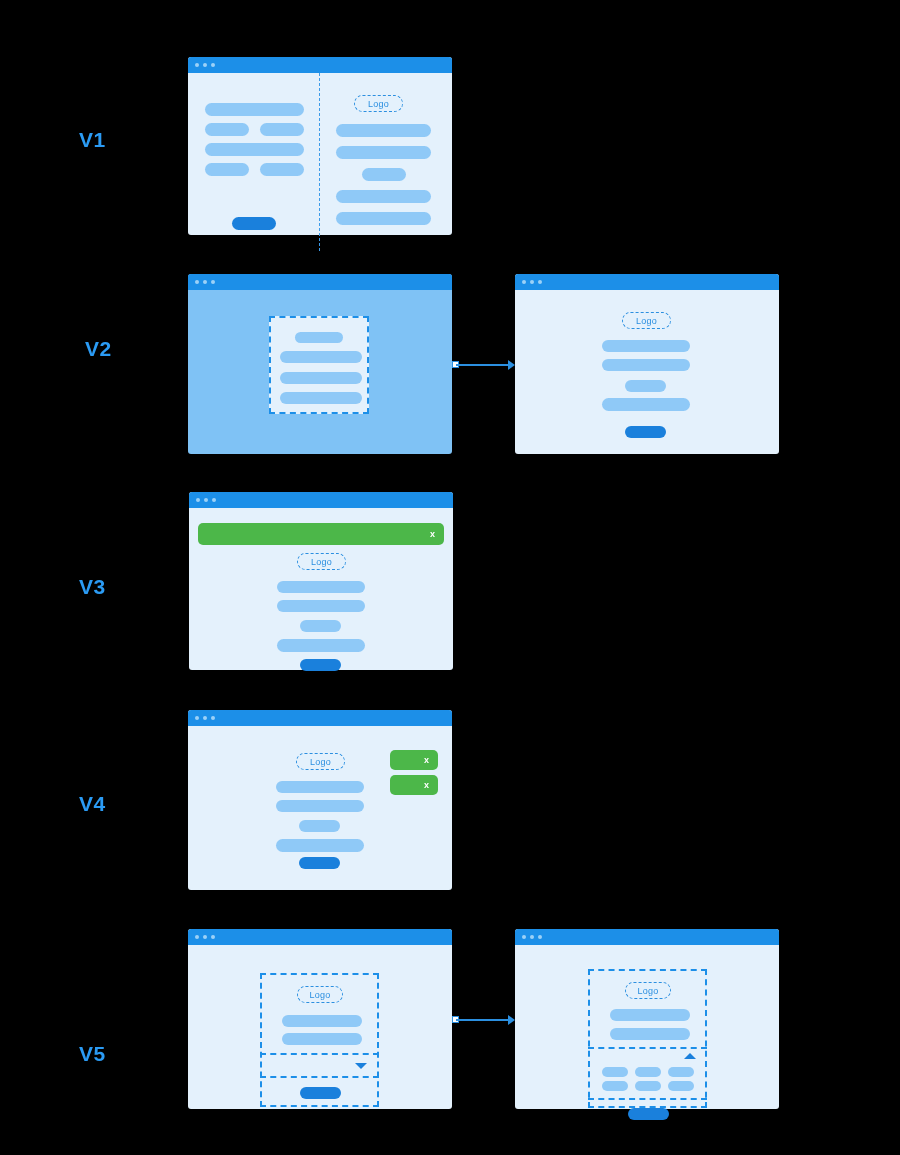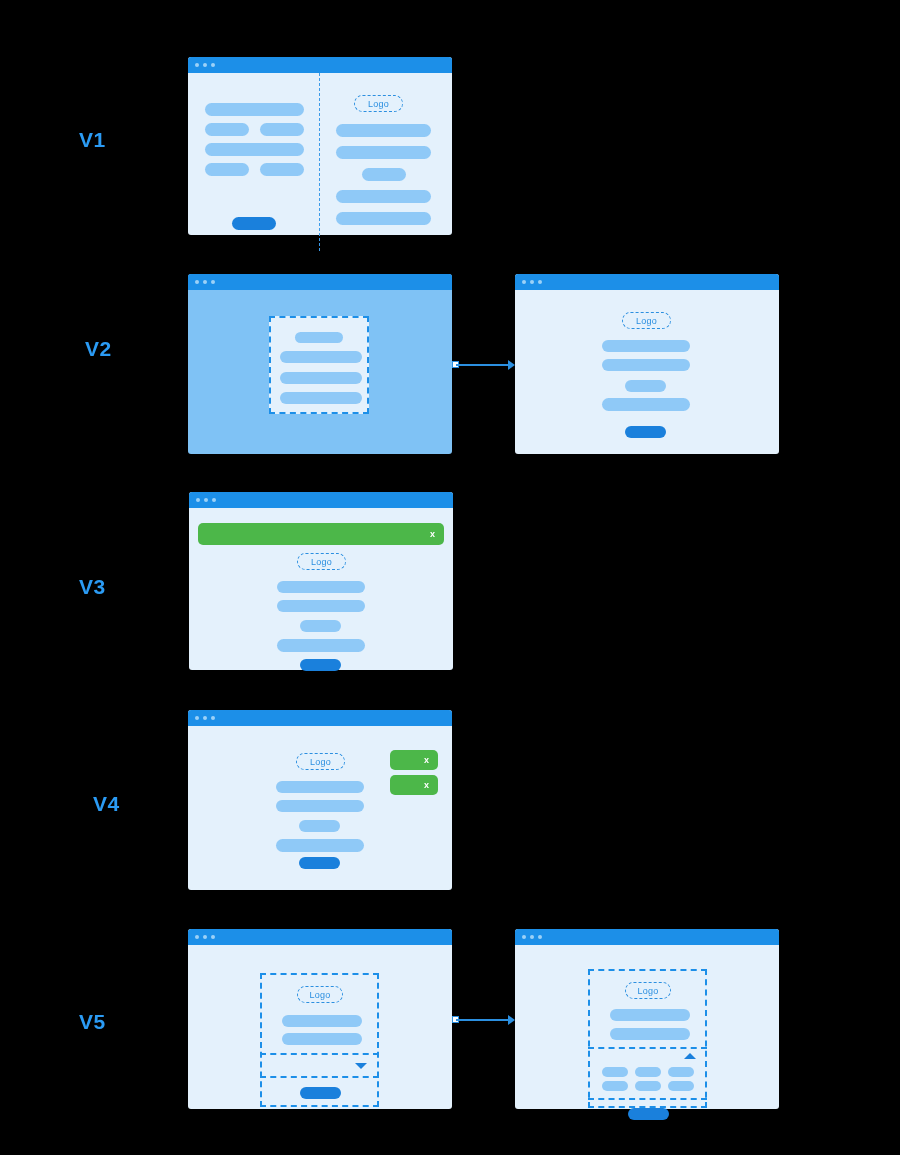--- a/index.html
+++ b/index.html
@@ -139,22 +139,22 @@
   }
 </style>
 </head>
 <body>
 
 <div class="canvas">
 
   <div class="row-label" style="left:79px; top:128px;">V1</div>
   <div class="row-label" style="left:79px; top:337px;margin-left:6px;">V2</div>
   <div class="row-label" style="left:79px; top:575px;">V3</div>
-  <div class="row-label" style="left:93px; top:792px;">V4</div>
-  <div class="row-label" style="left:79px; top:1010px;">V5</div>
+  <div class="row-label" style="left:79px; top:792px;">V4</div>
+  <div class="row-label" style="left:79px; top:1042px;">V5</div>
 
   <div class="window" style="left:188px; top:57px; width:264px; height:178px;">
     <div class="titlebar">
       <span class="dot"></span>
       <span class="dot"></span>
       <span class="dot"></span>
     </div>
     <div class="wbody">
 
       <div class="bar" style="left:17px; top:30px; width:99px; height:13px;"></div>

